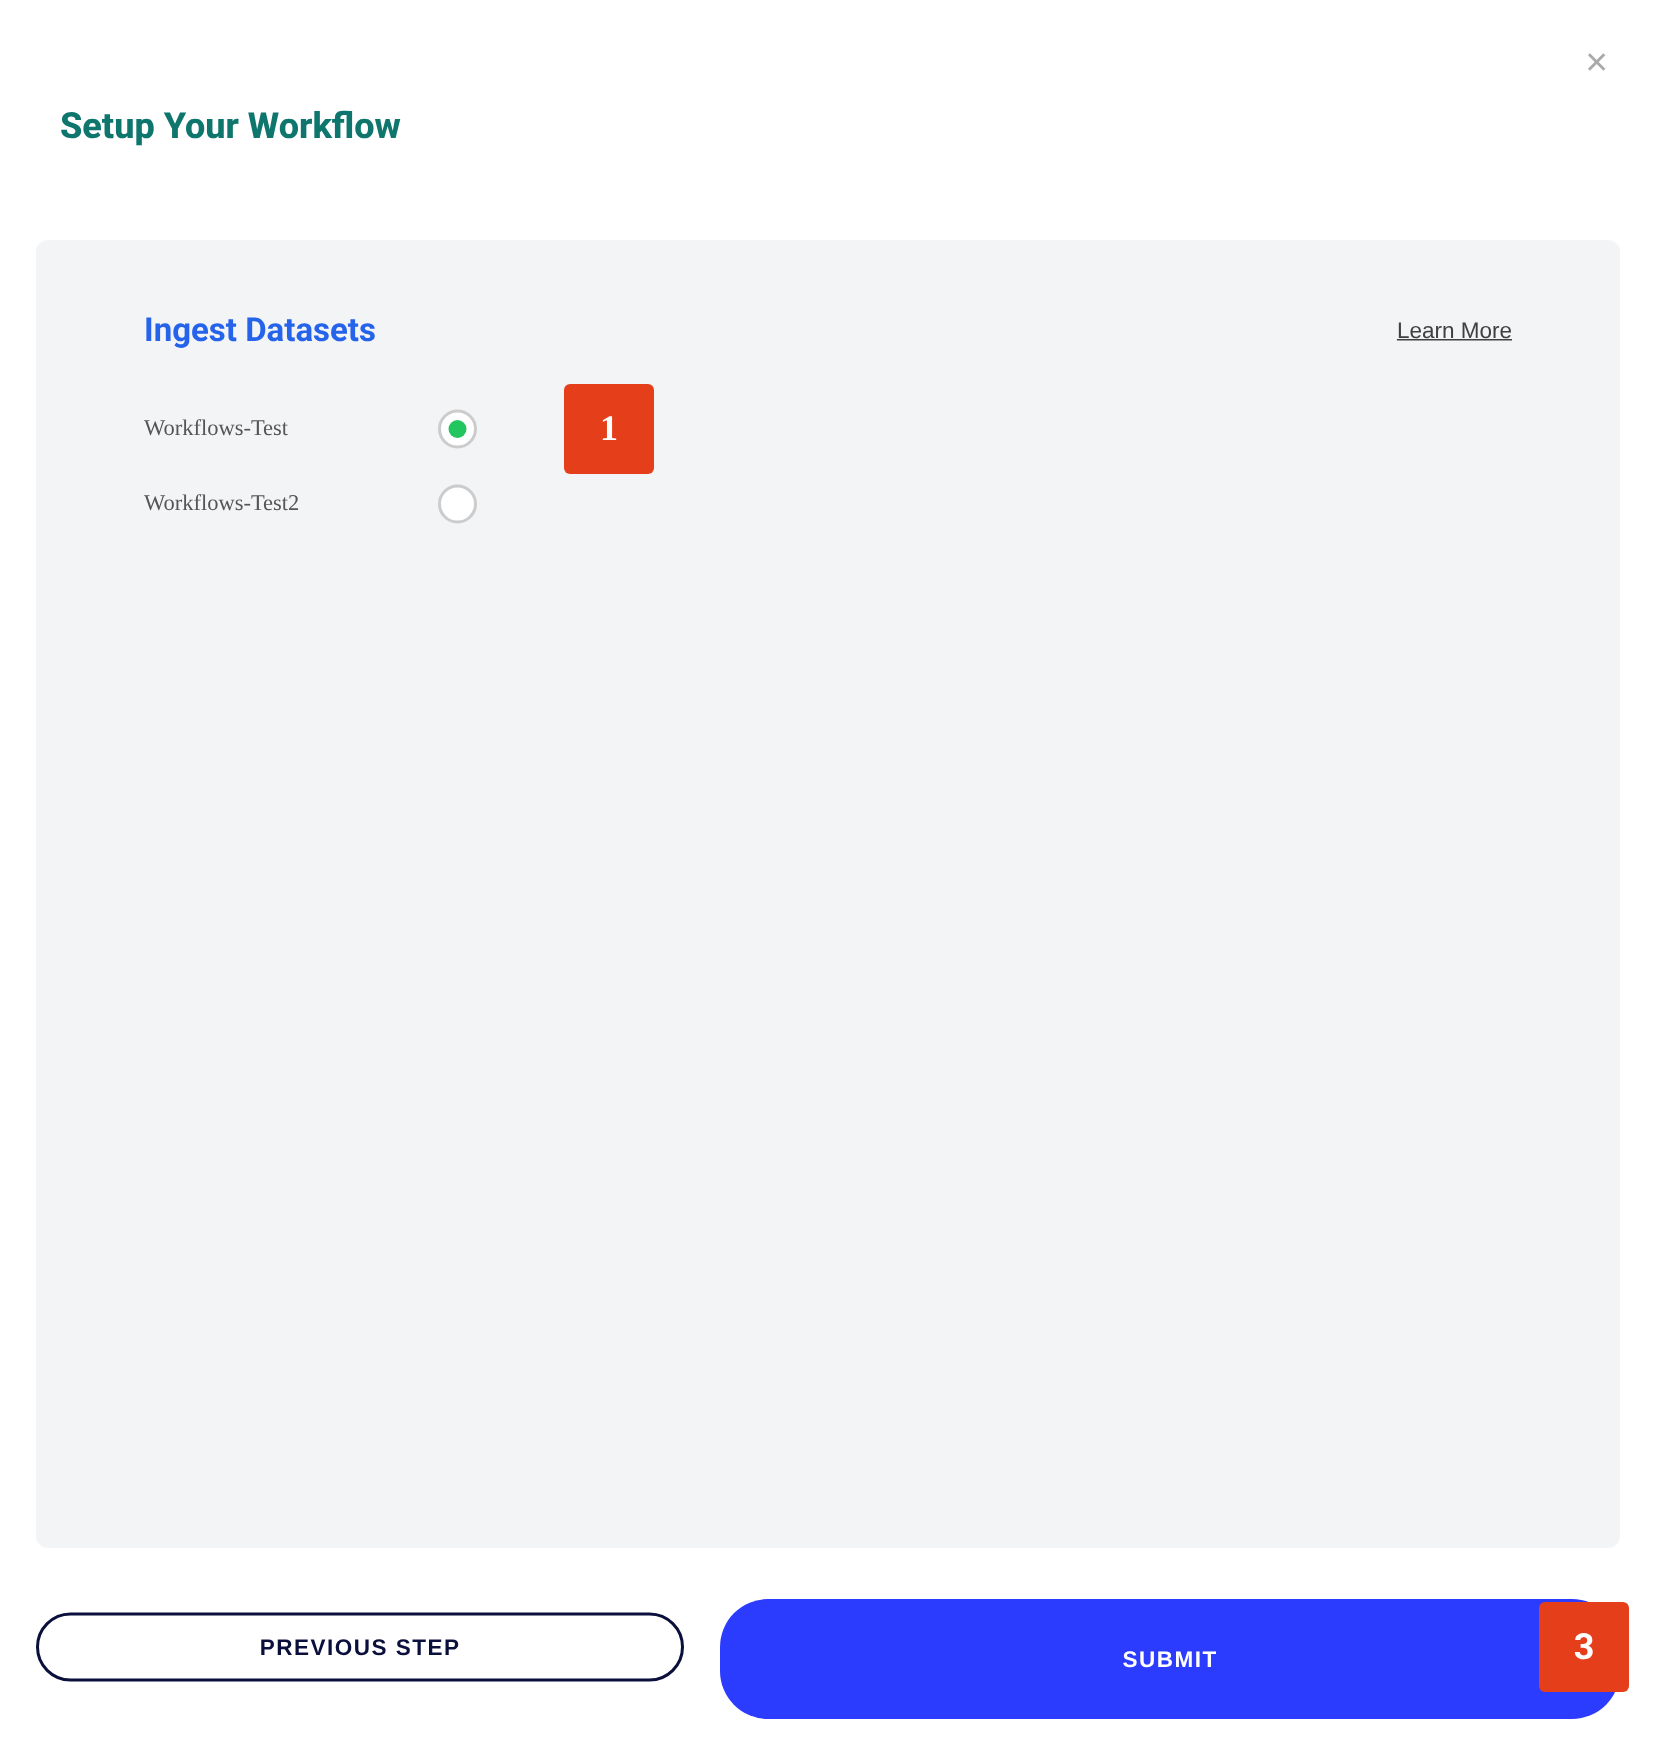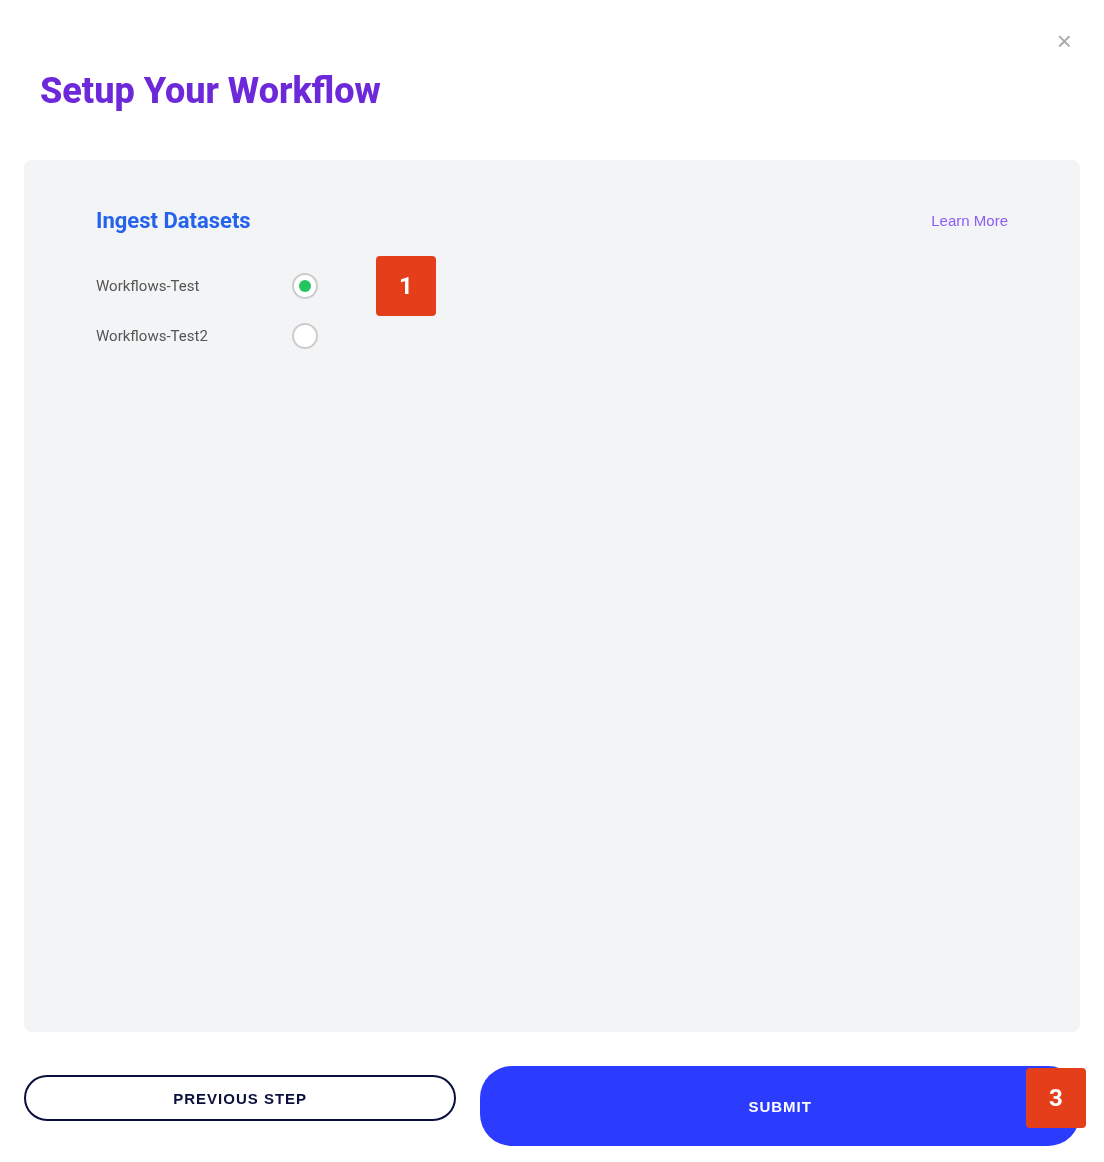--- a/index.html
+++ b/index.html
@@ -26,23 +26,23 @@
       cursor: pointer;
       color: #aaa;
       font-size: 26px;
       line-height: 1;
     }
 
     .page-title {
       position: absolute;
       top: 70px;
       left: 40px;
-      font-size: 36px;
+      font-size: 24px;
       font-weight: 800;
-      color: #6d28d9;
+      color: #0f766e;
     }
 
     .main-card {
       position: absolute;
       top: 160px;
       left: 24px;
       right: 24px;
       bottom: 130px;
       background: #f3f4f6;
       border-radius: 8px;
@@ -57,21 +57,22 @@
     }
 
     .card-title {
       font-size: 22px;
       font-weight: 700;
       color: #2563eb;
     }
 
     .learn-more-link {
       font-size: 15px;
-      color: #8b5cf6;
+      color: #404040;
+      text-decoration: underline;
       cursor: pointer;
       background: none;
       border: none;
     }
 
     .section-label {
       font-size: 16px;
       font-weight: 600;
       color: #1a1a1a;
       margin-bottom: 24px;
@@ -84,20 +85,21 @@
     .dataset-section {
       margin-top: 0;
     }
 
     .radio-row {
       display: flex;
       align-items: center;
       gap: 16px;
       margin-bottom: 24px;
       position: relative;
+      font-family: Liberation Serif, serif;
     }
 
     .radio-label {
       font-size: 15px;
       color: #555;
       min-width: 180px;
     }
 
     .badge {
       background: #e53e1a;

